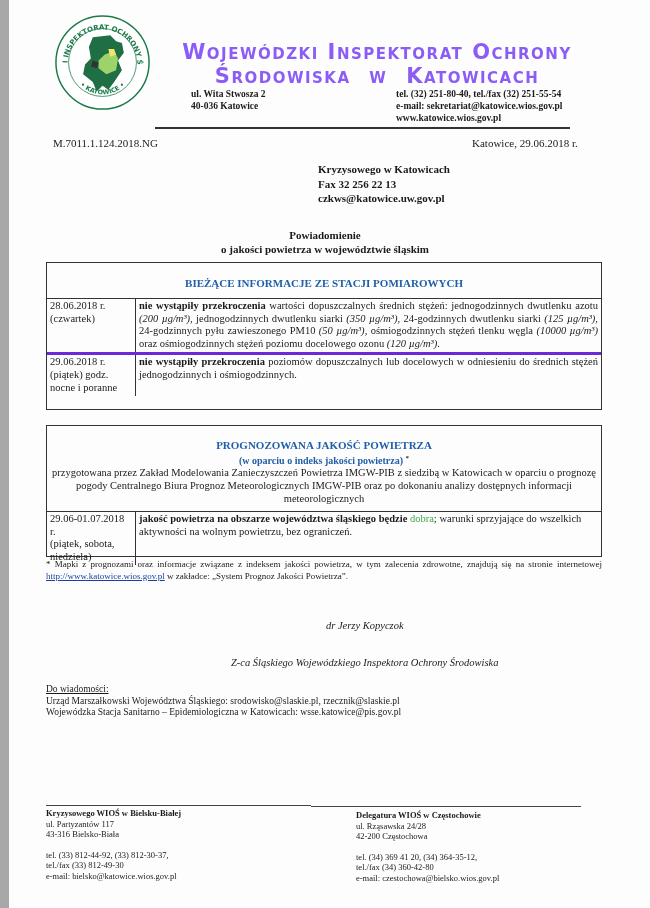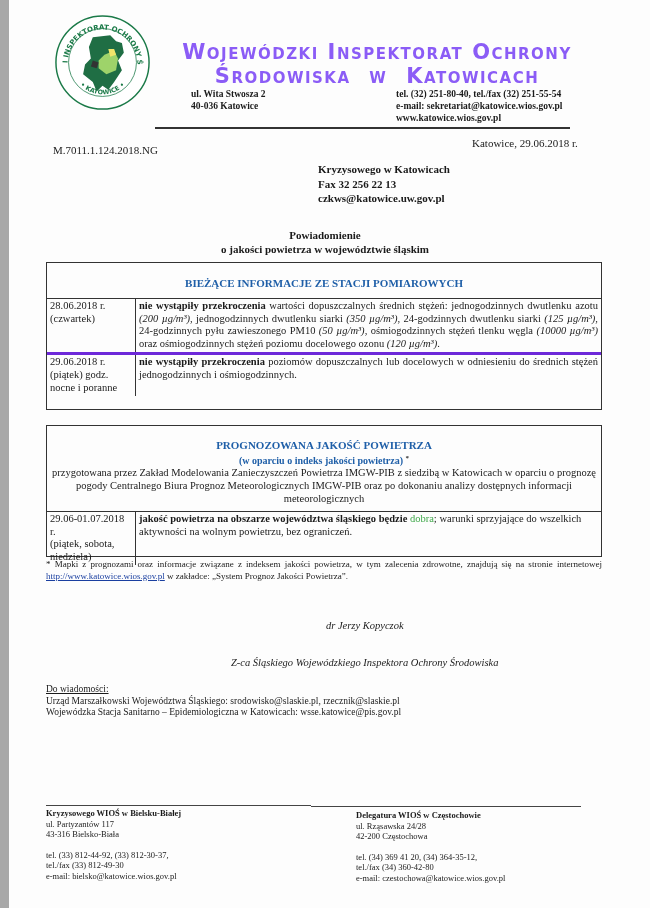--- a/index.html
+++ b/index.html
@@ -15,21 +15,21 @@
   .inst-title {
     left:162px; top:40px; width:430px; text-align:center;
     font-family:"DejaVu Sans", sans-serif; font-weight:bold; color:#8b5cf6;
     font-variant:small-caps; letter-spacing:1.5px;
   }
   .inst-title .l1 { font-size:21px; line-height:24px; display:block; }
   .inst-title .l2 { font-size:21px; line-height:24px; display:block; word-spacing:10px; }
   .addr-left { left:191px; top:88px; font-size:9.5px; font-weight:bold; line-height:12px; }
   .addr-right { left:396px; top:88px; font-size:9.5px; font-weight:bold; line-height:12px; }
   .hrule { left:155px; top:127px; width:415px; height:2px; background:#333; }
-  .ref { left:53px; top:137px; font-size:11px;margin-top:7px; }
+  .ref { left:53px; top:137px; font-size:11px; }
   .date { left:472px; top:137px; font-size:11px; }
   .recip { left:318px; top:162px; font-size:11px; font-weight:bold; line-height:14.5px; }
   .recip .u { }
   .notice { left:0; top:228px; width:650px; text-align:center; font-size:11px; font-weight:bold; line-height:14px; }
   
   .box { border:1px solid #333; box-sizing:border-box; }
   .box1 { left:46px; top:262px; width:556px; height:148px; }
   .box-title { text-align:center; color:#1f5fa8; font-weight:bold; font-size:11px; }
   .box1 .box-title { height:35px; line-height:40px; border-bottom:1px solid #333; }
   table.rows { border-collapse:collapse; width:100%; }
@@ -178,14 +178,14 @@
   <div>e-mail: bielsko@katowice.wios.gov.pl</div>
 </div>
 
 <div class="abs foot foot2">
   <div class="b">Delegatura WIOŚ w Częstochowie</div>
   <div>ul. Rząsawska 24/28</div>
   <div>42-200 Częstochowa</div>
   <div class="gap"></div>
   <div>tel. (34) 369 41 20, (34) 364-35-12,</div>
   <div>tel./fax (34) 360-42-80</div>
-  <div>e-mail: czestochowa@katowice.wios.gov.pl</div>
+  <div>e-mail: czestochowa@bielsko.wios.gov.pl</div>
 </div>
 
 </body></html>

